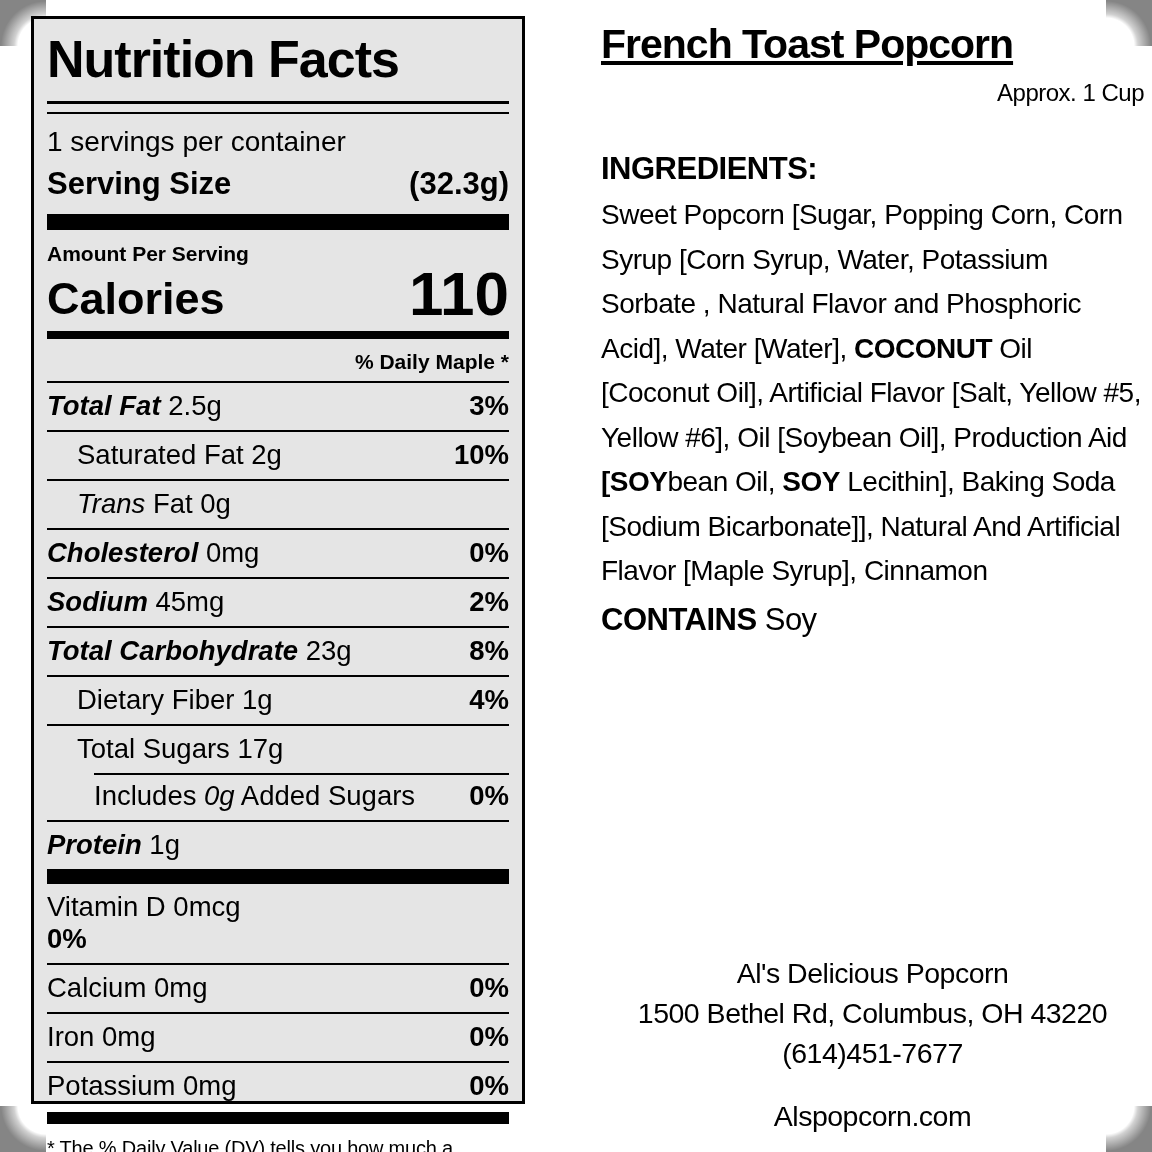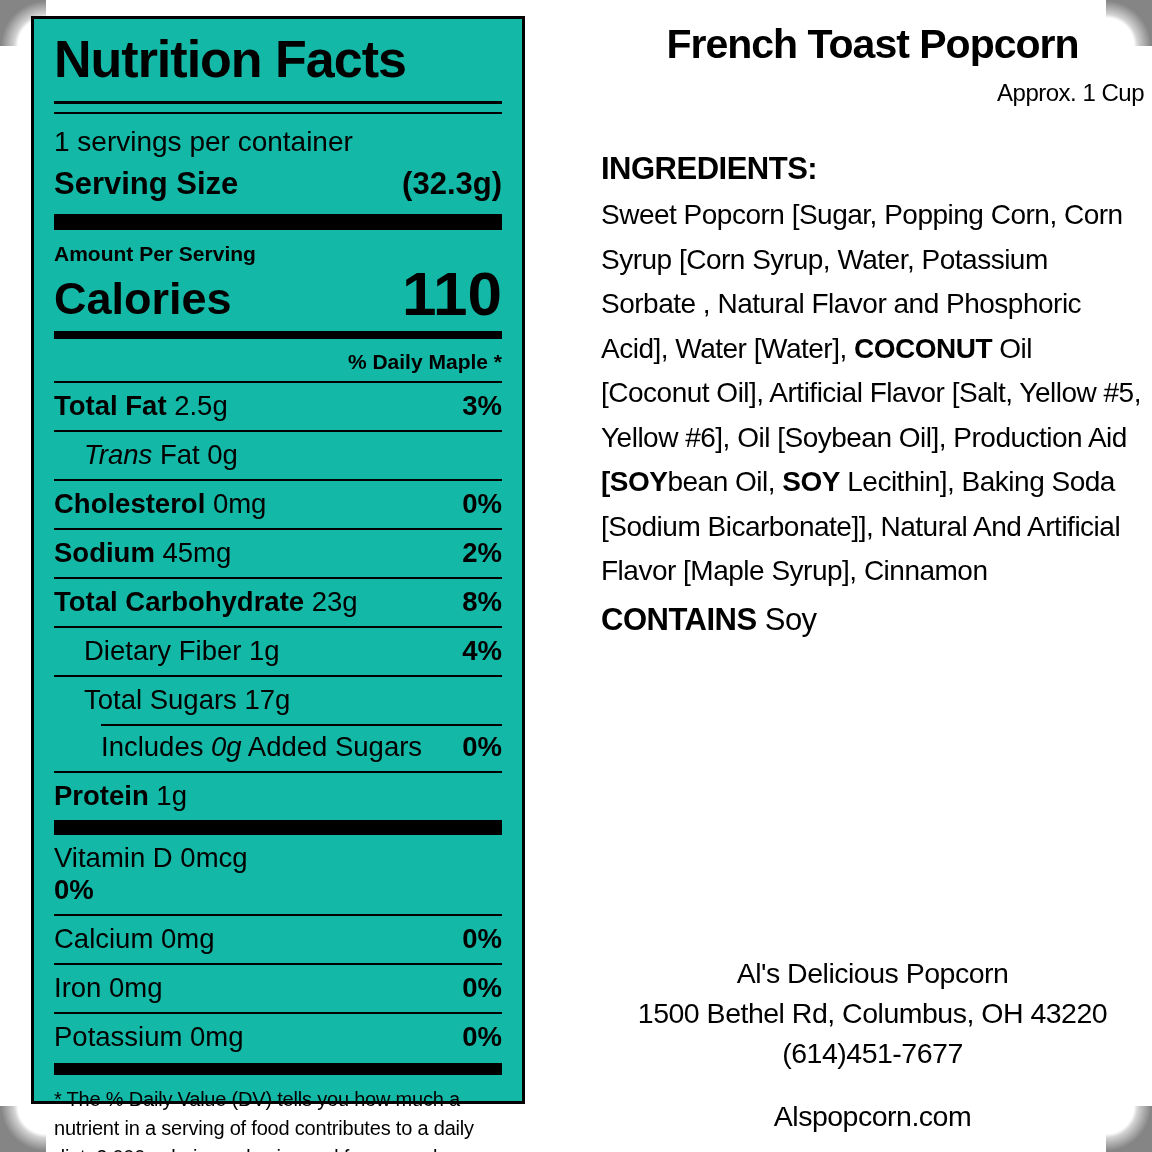--- a/index.html
+++ b/index.html
@@ -7,51 +7,51 @@
         font-family:"Liberation Sans",sans-serif;color:#000;}
   
   .corner{position:absolute;width:46px;height:46px;pointer-events:none;}
   .c-tl{left:0;top:0;background:radial-gradient(circle at 100% 100%, rgba(0,0,0,0) 28px, rgba(0,0,0,0.18) 32px, rgba(0,0,0,0.48) 45px);}
   .c-tr{right:0;top:0;background:radial-gradient(circle at 0% 100%, rgba(0,0,0,0) 28px, rgba(0,0,0,0.18) 32px, rgba(0,0,0,0.48) 45px);}
   .c-bl{left:0;bottom:0;background:radial-gradient(circle at 100% 0%, rgba(0,0,0,0) 28px, rgba(0,0,0,0.18) 32px, rgba(0,0,0,0.48) 45px);}
   .c-br{right:0;bottom:0;background:radial-gradient(circle at 0% 0%, rgba(0,0,0,0) 28px, rgba(0,0,0,0.18) 32px, rgba(0,0,0,0.48) 45px);}
 
   
   .nf{position:absolute;left:31px;top:16px;width:494px;height:1088px;border:3px solid #000;
-      box-sizing:border-box;padding:2px 20px;background:#14b8a6;}
+      box-sizing:border-box;padding:2px 13px;background:#e5e5e5;}
   .nf-title{font-size:52px;font-weight:900;letter-spacing:-1px;padding:8px 0 12px;}
   .nf-doublerule{height:8px;border-top:3px solid #000;border-bottom:2px solid #000;margin-bottom:6px;}
   .nf-servings{font-size:28px;padding:6px 0 2px;}
   .nf-ssrow{display:flex;justify-content:space-between;font-size:31px;font-weight:900;padding:6px 0 10px;}
   .bar{background:#000;}
   .bar-xl{height:16px;margin:2px 0 10px;}
   .nf-aps{font-size:21px;font-weight:900;padding:2px 0 2px;}
   .nf-calrow{display:flex;justify-content:space-between;align-items:flex-end;padding:0 0 10px;}
   .nf-cal-label{font-size:45px;font-weight:900;line-height:1;}
   .nf-cal-val{font-size:62px;font-weight:900;line-height:0.85;}
   .bar-md{height:8px;margin:0 0 2px;}
   .nf-dvh{font-size:21px;font-weight:800;text-align:right;padding:9px 0 7px;}
   .nf-row{display:flex;justify-content:space-between;align-items:baseline;
           border-top:2px solid #000;font-size:27.5px;padding:7px 0 8px;box-sizing:border-box;}
   .nf-row.no-top{border-top:none;flex-direction:column;}
   .indent1{padding-left:30px;}
   .indent2{padding-left:47px;}
   .sep-indent{border-top:none;position:relative;}
   .sep-indent::before{content:"";position:absolute;left:47px;right:0;top:0;height:2px;background:#000;}
-  .nf-name .b{font-weight:800;}
+  .nf-name .b{font-weight:800;font-style:italic;}
   .i{font-style:italic;}
   .b{font-weight:800;}
   .nf-dv{font-weight:800;}
   .bar-lg{height:15px;margin:0 0 0;}
   .bar-sm{height:12px;margin:2px 0 8px;}
   .nf-foot{font-size:20px;line-height:1.47;letter-spacing:-0.2px;padding-top:2px;}
 
   
   .rc{position:absolute;left:601px;top:22px;width:543px;letter-spacing:-0.5px;}
-  .rc-title{font-size:41px;font-weight:700;text-align:center;letter-spacing:-1px;line-height:1.1;}
+  .rc-title{font-size:41px;font-weight:700;text-align:left;letter-spacing:-1px;line-height:1.1;text-decoration:underline;}
   .rc-approx{font-size:24px;text-align:right;margin-top:12px;}
   .rc-ing-h{font-size:31px;font-weight:700;margin-top:44px;}
   .rc-ing{font-size:28px;line-height:44.5px;margin-top:6px;}
   .rc-contains{font-size:31px;margin-top:8px;}
   .rc-footer{position:absolute;left:601px;top:953px;width:543px;text-align:center;
              font-size:28.5px;line-height:40px;letter-spacing:-0.5px;}
   .rc-site{margin-top:23px;}
 </style>
 </head>
 <body>
@@ -76,20 +76,24 @@
     <div class="nf-calrow">
       <span class="nf-cal-label">Calories</span>
       <span class="nf-cal-val">110</span>
     </div>
     <div class="bar bar-md"></div>
     <div class="nf-dvh">% Daily Maple *</div>
     <div id="nf-rows">
         <div class="nf-row indent0">
           <span class="nf-name"><span class="b">Total Fat</span><span class=""> 2.5g</span></span>
           <span class="nf-dv">3%</span>
+        </div>
+        <div class="nf-row indent1">
+          <span class="nf-name"><span class="">Saturated Fat 2g</span></span>
+          <span class="nf-dv">10%</span>
         </div>
         <div class="nf-row indent1">
           <span class="nf-name"><span class=" i">Trans</span><span class=""> Fat 0g</span></span>
           <span class="nf-dv"></span>
         </div>
         <div class="nf-row indent0">
           <span class="nf-name"><span class="b">Cholesterol</span><span class=""> 0mg</span></span>
           <span class="nf-dv">0%</span>
         </div>
         <div class="nf-row indent0">

